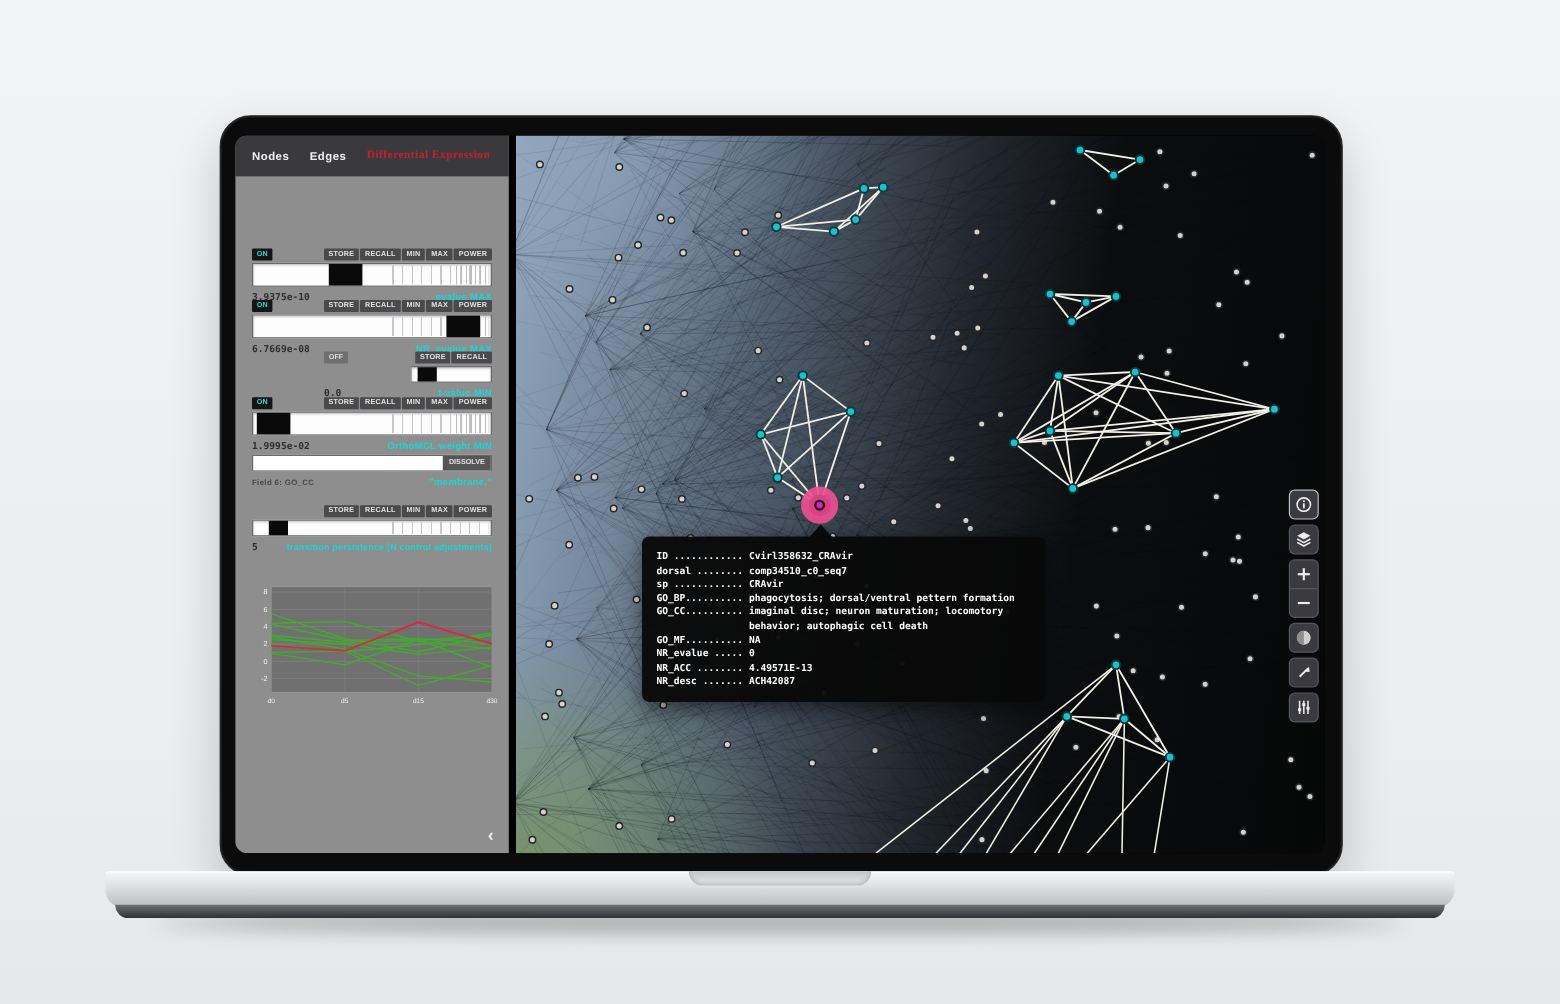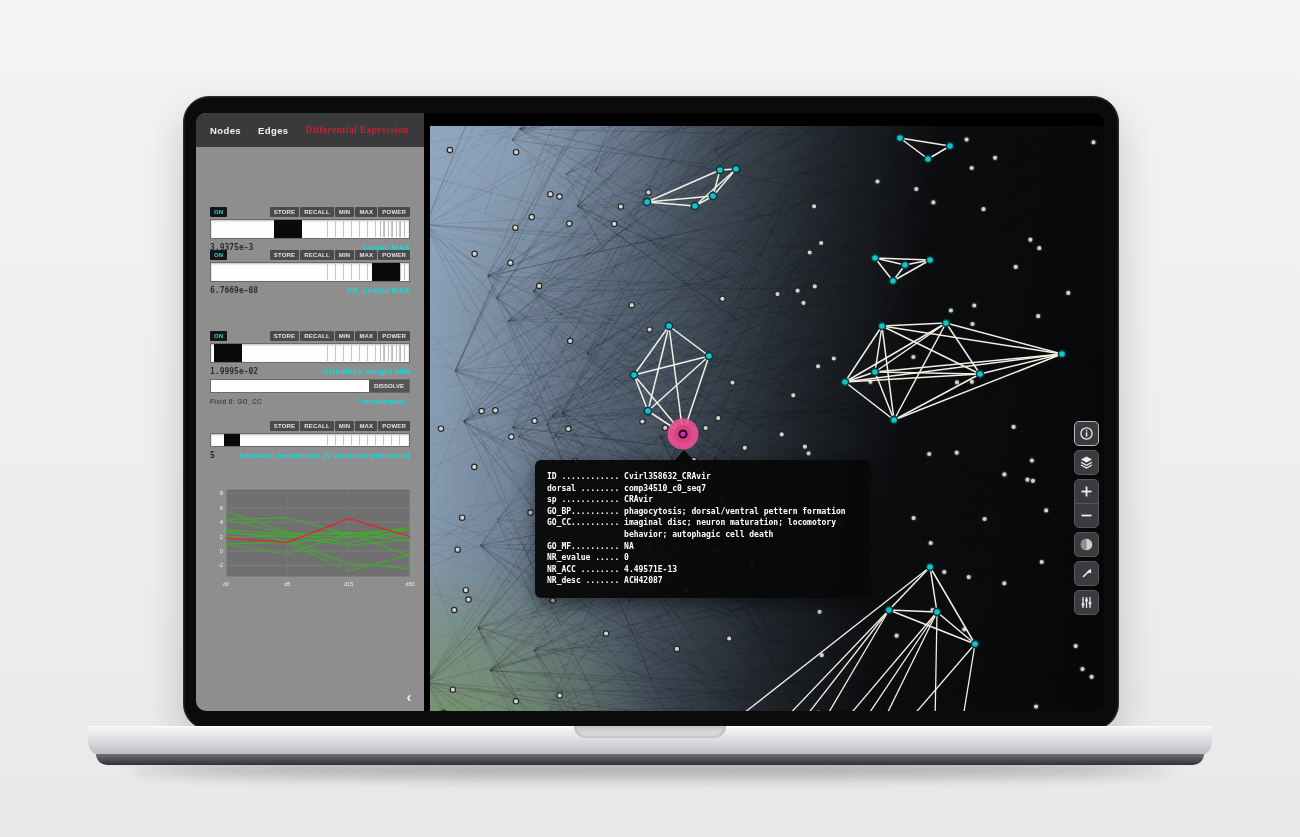--- a/index.html
+++ b/index.html
@@ -60,21 +60,21 @@
   .fieldname{font-size:6.5px;font-weight:bold;color:#474747;letter-spacing:.3px;}
 
   .chartbox{position:absolute;left:14px;top:372px;width:206px;height:110px;}
   .chartbox svg{display:block;}
   svg text{font-family:"Liberation Sans",sans-serif;}
 
   .collapse{position:absolute;right:6px;bottom:6px;width:18px;height:18px;color:#ececec;font-size:15px;font-weight:bold;
        display:flex;align-items:center;justify-content:center;cursor:pointer;}
 
   
-  .viz{position:absolute;left:234px;top:13px;width:674px;height:598px;overflow:hidden;
+  .viz{position:absolute;left:234px;top:0;width:674px;height:598px;overflow:hidden;
        background:
          radial-gradient(46% 42% at 2% 100%, rgba(118,146,98,.85), rgba(118,146,98,0) 70%),
          radial-gradient(40% 35% at 10% 4%, rgba(150,172,196,.5), rgba(150,172,196,0) 75%),
          linear-gradient(97deg,#8fa5bc 0%,#74869a 16%,#4b5866 34%,#23292f 52%,#0c0d0f 68%,#060707 100%);}
   .viz svg.net{position:absolute;left:0;top:0;}
 
   .tooltip{position:absolute;left:105px;top:334px;width:312px;background:rgba(8,8,8,.96);border-radius:6px;
        padding:11px 12px;box-shadow:0 6px 18px rgba(0,0,0,.5);z-index:5;}
   .tooltip .ptr{position:absolute;top:-10px;left:139px;width:0;height:0;border-left:10px solid transparent;border-right:10px solid transparent;border-bottom:11px solid rgba(8,8,8,.96);}
   .tline{font-family:"DejaVu Sans Mono",monospace;font-size:8px;line-height:11.6px;color:#fff;white-space:pre;font-weight:bold;}
@@ -116,21 +116,21 @@
             <button>MAX</button>
             <button>POWER</button>
           </span>
         </div>
         <div class="track big">
           <span class="ticks t1"></span>
           <span class="ticks t2"></span>
           <span class="handle" style="left: calc(37% - 10.4px);"></span>
         </div>
         <div class="ctl-foot">
-          <span class="val">3.9375e-3</span>
+          <span class="val">3.9375e-10</span>
           <span class="lbl">evalue MAX</span>
         </div>
       </div>
 
       <div class="ctl" style="top:137px">
         <div class="ctl-head">
           <span class="on">ON</span>
           <span class="btns">
             <button>STORE</button>
             <button>RECALL</button>
@@ -143,20 +143,36 @@
           <span class="ticks t1"></span>
           <span class="ticks t2"></span>
           <span class="handle" style="left: calc(95% - 26.6px);"></span>
         </div>
         <div class="ctl-foot">
           <span class="val">6.7669e-08</span>
           <span class="lbl">NR_evalue MAX</span>
         </div>
       </div>
 
+      <div class="ctl mini" style="top:180px">
+        <div class="ctl-head">
+          <span class="off">OFF</span>
+          <span class="btns">
+            <button>STORE</button>
+            <button>RECALL</button>
+          </span>
+        </div>
+        <div class="track small">
+          <span class="handle" style="left: calc(10% - 1.6px);"></span>
+        </div>
+        <div class="ctl-foot">
+          <span class="val">0.0</span>
+          <span class="lbl">t-value MIN</span>
+        </div>
+      </div>
 
       <div class="ctl" style="top:218px">
         <div class="ctl-head">
           <span class="on">ON</span>
           <span class="btns">
             <button>STORE</button>
             <button>RECALL</button>
             <button>MIN</button>
             <button>MAX</button>
             <button>POWER</button>

